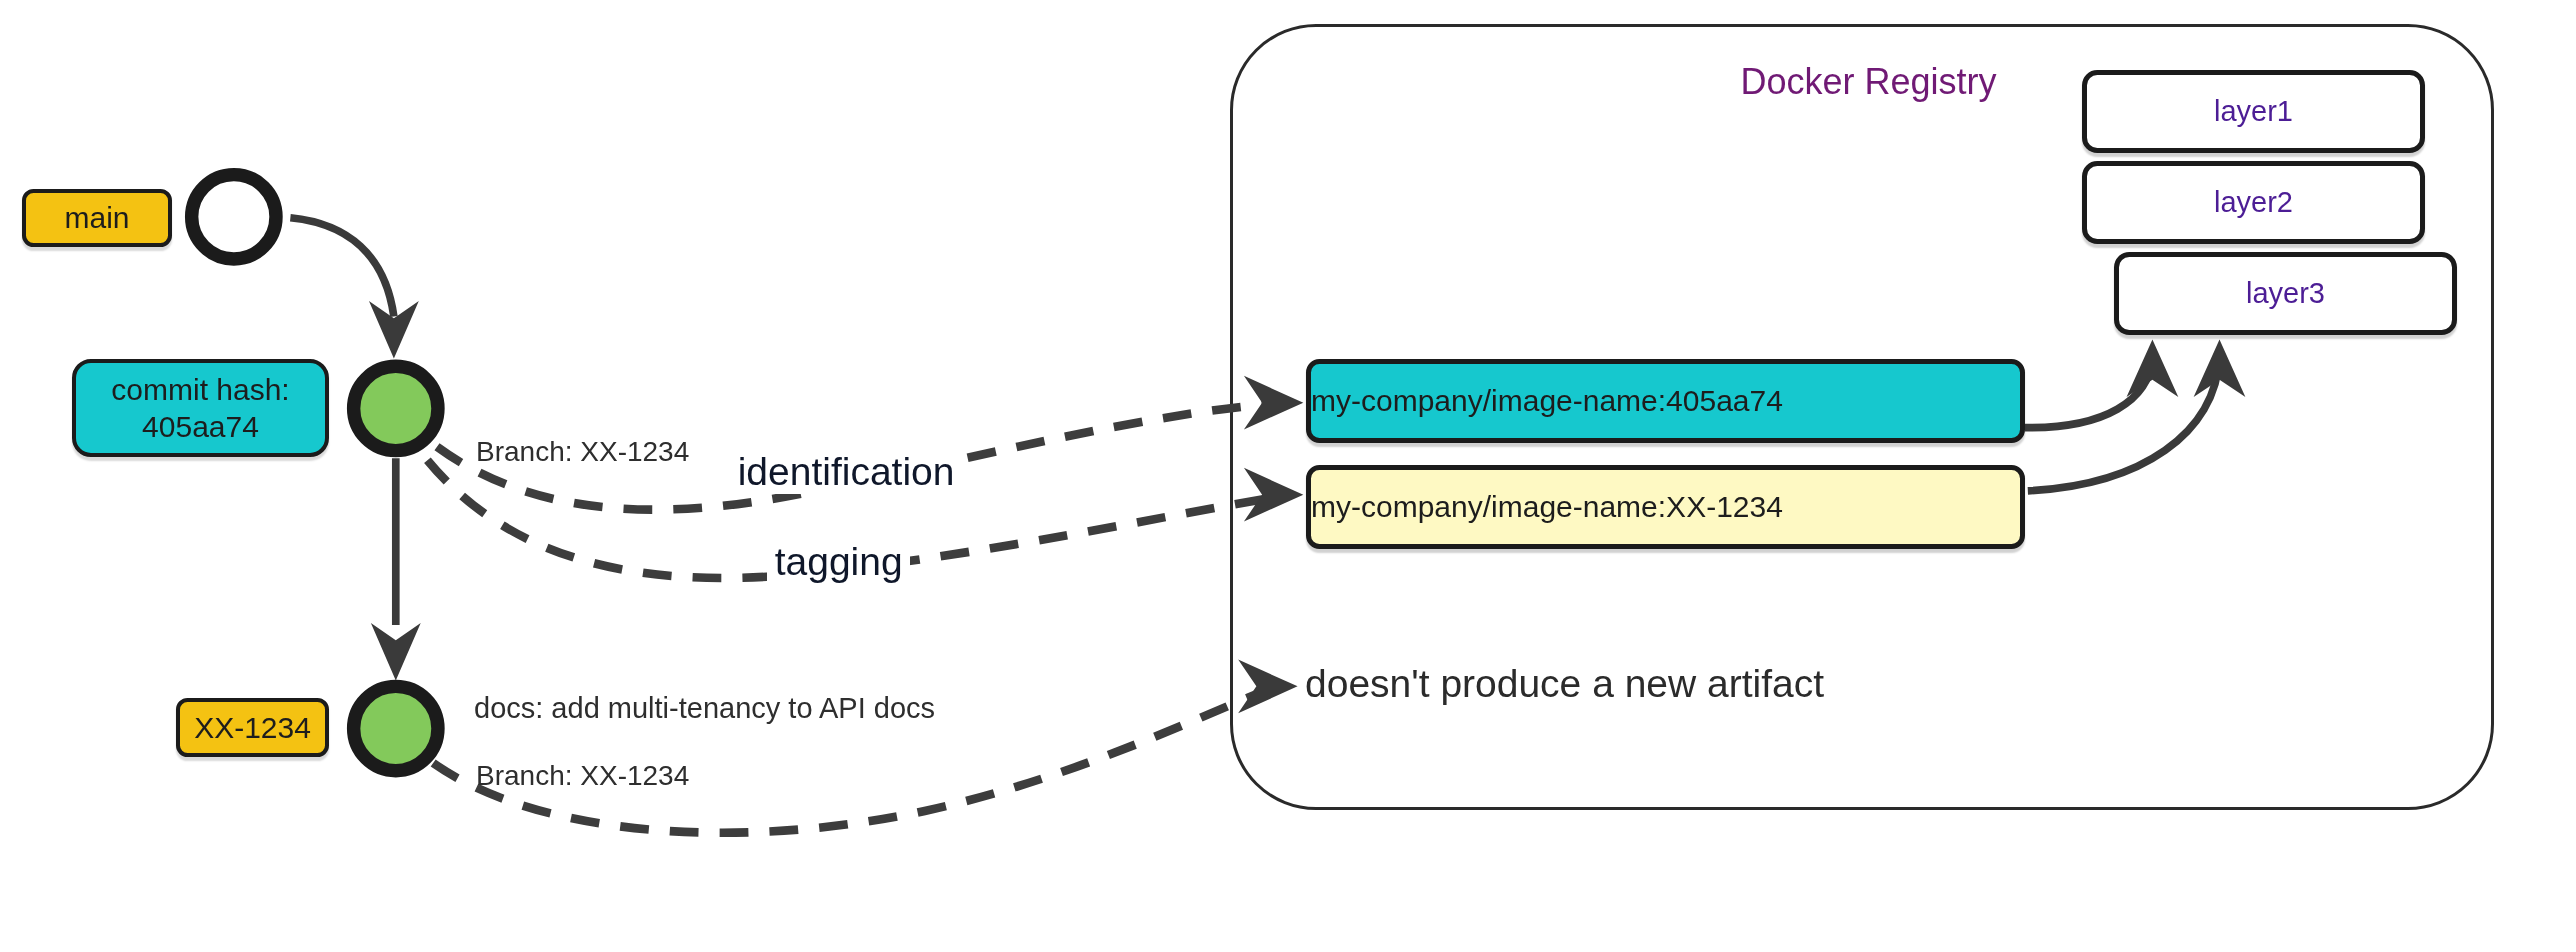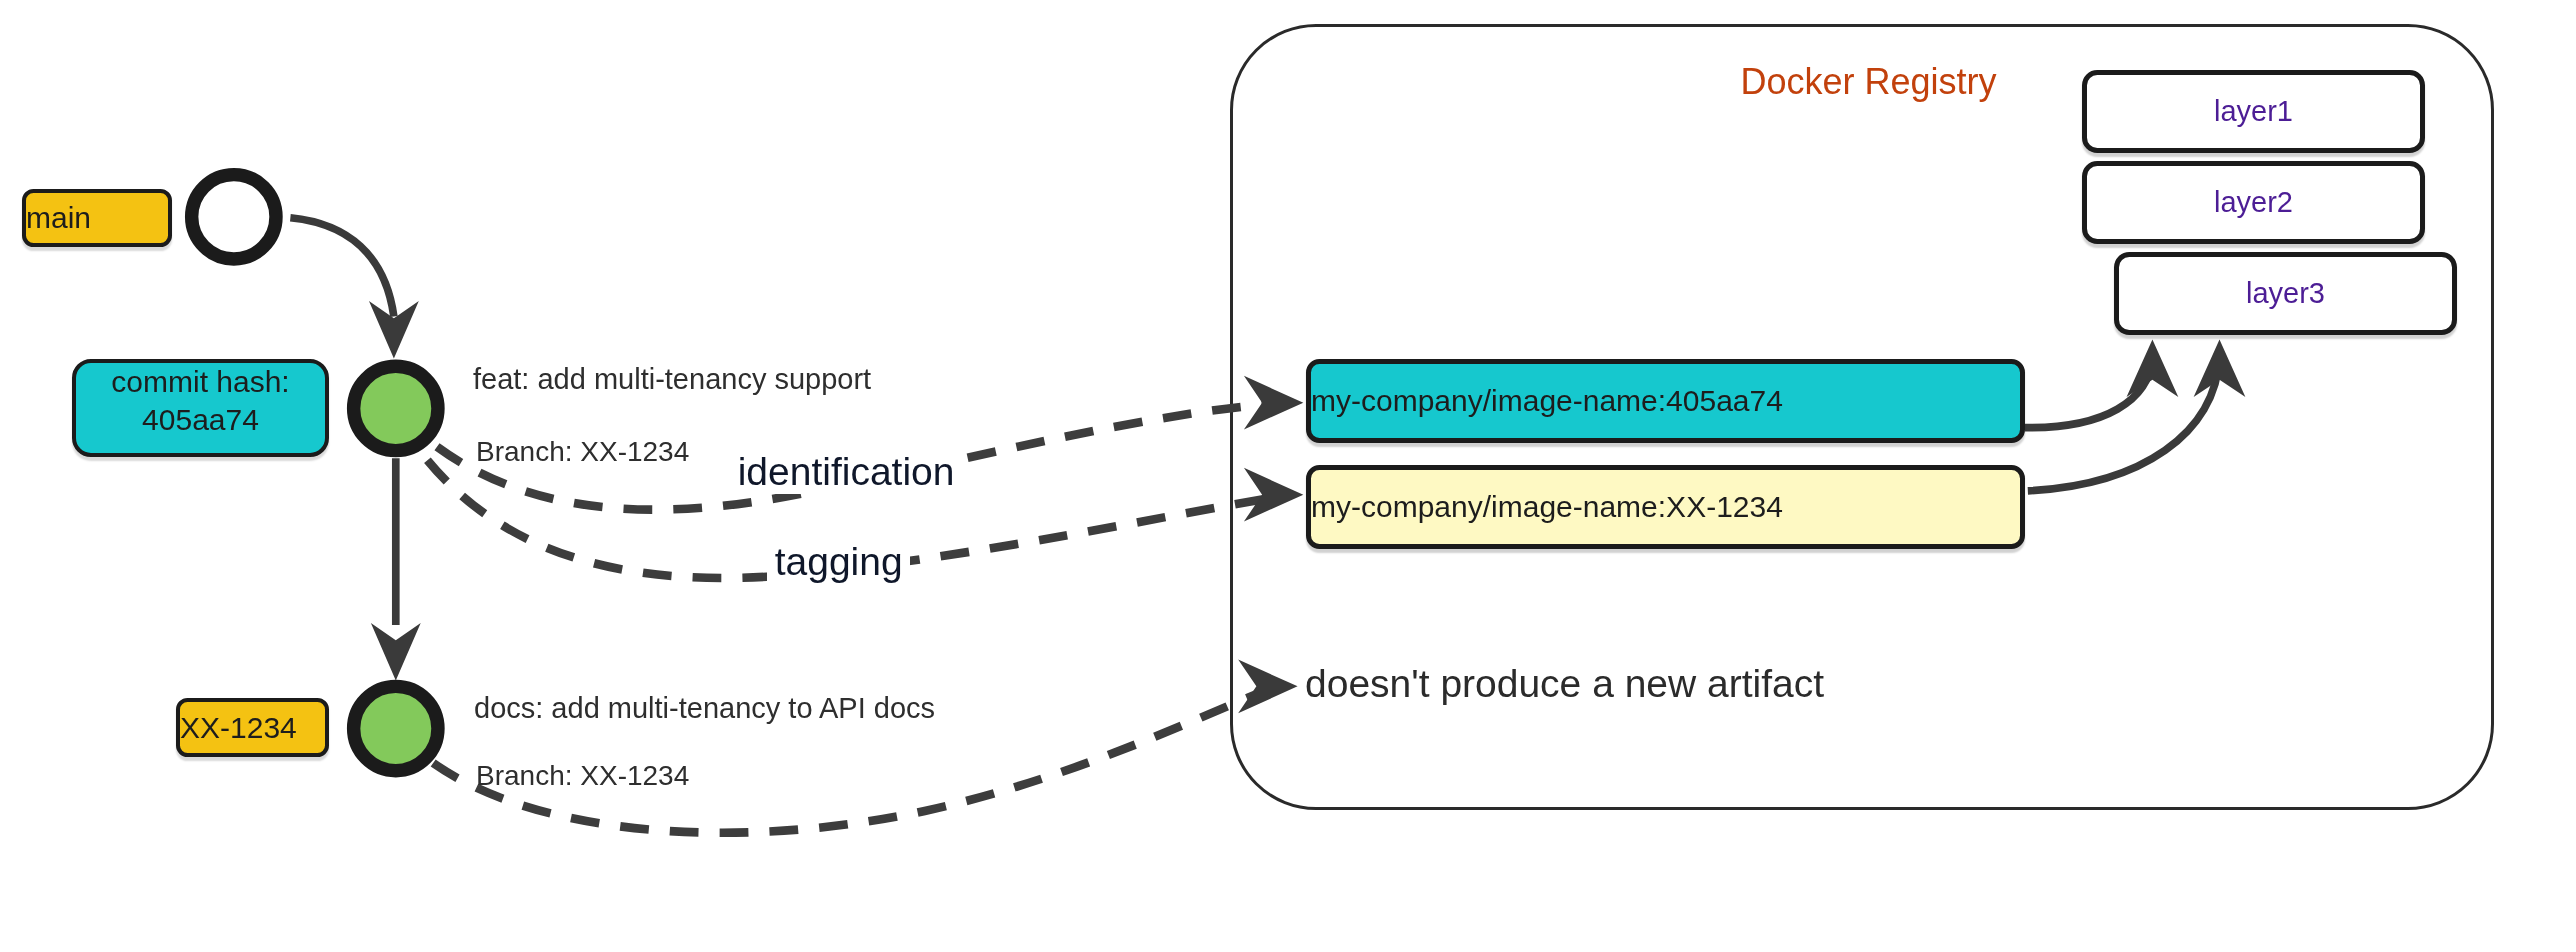--- a/index.html
+++ b/index.html
@@ -29,21 +29,21 @@
     border: 3.8px solid #2a2a2a;
     border-radius: 86px;
     background: transparent;
     box-sizing: border-box;
   }
   #registry-title {
     left: 1715px; top: 61px;
     width: 307px;
     font-size: 36px;
     text-align: center;
-    color: #c2410c;
+    color: #701a75;
     white-space: nowrap;
   }
 
   
   .layer-box {
     left: 2082px;
     width: 343px; height: 83px;
     background: #ffffff;
     border: 5.8px solid #1b1b1b;
     border-radius: 15.3px;
@@ -69,21 +69,21 @@
     color: #1d1d1d;
     box-shadow: 0 3.8px 1.9px rgba(0,0,0,0.18);
   }
   #image-box-hash { top: 359px; background: #16c8ce; }
   #image-box-tag  { top: 465px; background: #fef9c3; }
 
   
   .badge {
     border: 4.8px solid #1b1b1b;
     box-sizing: border-box;
-    display: flex; align-items: center; 
+    display: flex; align-items: center; justify-content: center;
     color: #1d1d1d;
     box-shadow: 0 3.8px 1.9px rgba(0,0,0,0.15);
   }
   #badge-main {
     left: 22px; top: 189px;
     width: 150px; height: 58px;
     background: #f4c212;
     border-radius: 11.5px;
     font-size: 30px;
   }
@@ -180,21 +180,20 @@
     <span>main</span>
   </div>
   <div id="badge-commit-hash" class="abs content badge">
     <span>commit hash:</span>
     <span>405aa74</span>
   </div>
   <div id="badge-feature" class="abs content badge">
     <span>XX-1234</span>
   </div>
 
-  <div id="note-commit1-msg" class="abs content note">feat: add multi-tenancy support</div>
   <div id="note-commit1-branch" class="abs content note">Branch: XX-1234</div>
   <div id="note-commit2-msg" class="abs content note">docs: add multi-tenancy to API docs</div>
   <div id="note-commit2-branch" class="abs content note">Branch: XX-1234</div>
 
   <div id="label-identification" class="abs content edge-label">identification</div>
   <div id="label-tagging" class="abs content edge-label">tagging</div>
   <div id="label-no-artifact" class="abs content">doesn't produce a new artifact</div>
 
 </div>
 

